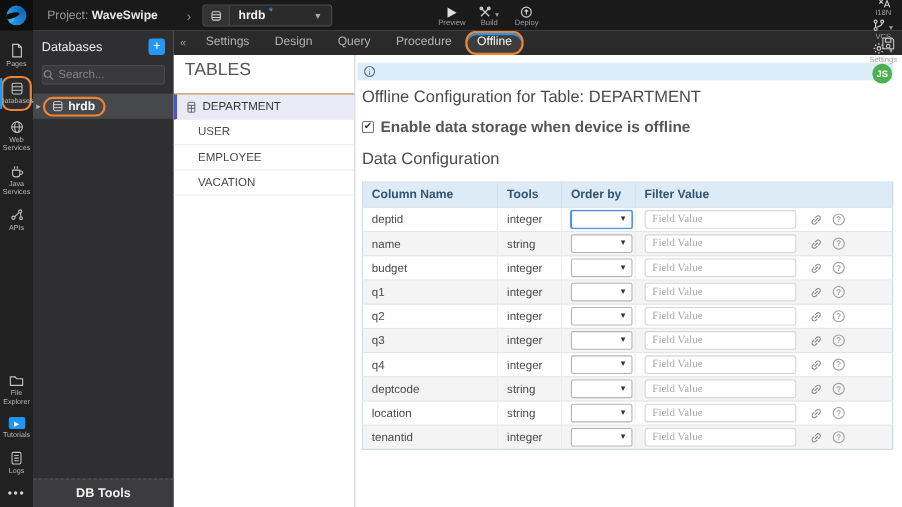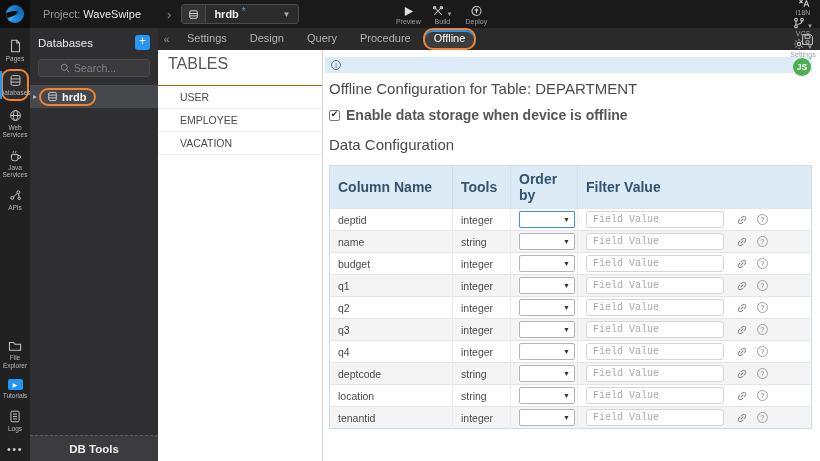--- a/index.html
+++ b/index.html
@@ -8,21 +8,21 @@
 
   
   .topbar { height:28px; background:#1a1a1a; display:flex; align-items:center; position:relative; }
   .logo-tile { width:30px; height:28px; background:#0e0e0e; display:flex; align-items:center; justify-content:center; flex:0 0 30px; }
   .logo-circle { width:18px; height:18px; border-radius:50%;
     background: conic-gradient(from 210deg, #3db1f2, #0d68b8 55%, #2a94dd);
     position:relative; overflow:hidden; }
   .logo-circle:after { content:""; position:absolute; left:-4px; top:7px; width:16px; height:5px;
     background:#0e0e0e; border-radius:50%; transform:rotate(-18deg); }
   .project-label { margin-left:13px; font-size:11px; color:#9a9a9a; white-space:nowrap; }
-  .project-label b { color:#e8e8e8; font-weight:normal; }
+  .project-label b { color:#e8e8e8; font-weight:bold; }
   .crumb-chevron { color:#8a8a8a; font-size:13px; margin:0 10px 0 26px; }
   .db-select { display:flex; align-items:center; height:20px; background:#2b2b2b;
     border:1px solid #4c4c4c; border-radius:3px; overflow:hidden; }
   .db-select .seg-icon { width:24px; height:100%; display:flex; align-items:center; justify-content:center;
     border-right:1px solid #4c4c4c; background:#333; }
   .db-select .seg-value { display:flex; align-items:center; gap:3px; padding:0 8px; width:92px; }
   .db-select .val { color:#f0f0f0; font-size:11px; font-weight:bold; }
   .db-select .dirty { color:#41a4f5; font-size:10px; margin-top:-5px; }
   .db-select .caret { margin-left:auto; color:#aaa; font-size:8px; }
   .top-actions { display:flex; margin-left:92px; }
@@ -54,21 +54,21 @@
   .tut-tile { width:15px; height:11px; background:#2196f3; border-radius:2px; display:flex; align-items:center; justify-content:center; }
   .tut-tile span { color:#fff; font-size:6px; }
 
   
   .db-panel { width:128px; background:#2f2f31; flex:0 0 128px; display:flex; flex-direction:column; }
   .db-panel-header { display:flex; align-items:center; padding:7px 8px 5px; }
   .db-panel-title { color:#ececec; font-size:11.5px; }
   .add-btn { margin-left:auto; width:15px; height:15px; background:#2797f3; border-radius:3px;
     color:#fff; font-size:12px; line-height:13px; text-align:center; cursor:pointer; }
   .search-box { margin:4px 8px 8px; height:18px; background:#3a3a3c; border:1px solid #4a4a4a;
-    border-radius:3px; display:flex; align-items:center; padding:0 21px; gap:4px; }
+    border-radius:3px; display:flex; align-items:center; padding:0 0; gap:4px; }
   .search-box svg { stroke:#8a8a8a; fill:none; stroke-width:1.4; flex:0 0 auto; }
   .search-box input { background:transparent; border:none; outline:none; color:#cfcfcf;
     font-size:10.5px; width:100%; font-family:"Liberation Sans",sans-serif; }
   .search-box input::placeholder { color:#828282; }
   .db-item-row { height:23px; background:#46484c; display:flex; align-items:center; padding-left:3px; cursor:pointer; }
   .db-item-row .tri { color:#b5b5b5; font-size:8px; margin-right:2px; }
   .db-item-annot { display:inline-flex; align-items:center; gap:4px; border:2px solid #ee8434;
     border-radius:11px; padding:1px 8px 1px 6px; }
   .db-item-annot svg { stroke:#e0e0e0; fill:none; stroke-width:1.2; }
   .db-item-label { color:#fafafa; font-size:11px; font-weight:bold; }
@@ -113,36 +113,36 @@
   .radio-row { display:flex; align-items:center; gap:26px; margin:9px 0 0 4px; }
   .radio-opt { display:flex; align-items:center; gap:6px; cursor:pointer; }
   .radio { width:11px; height:11px; border-radius:50%; border:1px solid #666; background:#fff;
     display:inline-flex; align-items:center; justify-content:center; }
   .radio.checked:after { content:""; width:5px; height:5px; border-radius:50%; background:#444; }
   .radio.unchecked { border-color:#999; background:#eee; }
 
   
   table.offline { border-collapse:collapse; width:483px; margin:12px 0 0 4px;
     border:1px solid #c9dcea; table-layout:fixed; }
-  table.offline th { background:#dcebf6; color:#33536e; font-size:14px; font-weight:bold;
+  table.offline th { background:#dcebf6; color:#33536e; font-size:11px; font-weight:bold;
     text-align:left; padding:5px 8px; border-right:1px solid #cfe0ee; }
   table.offline col.c1 { width:123px; } table.offline col.c2 { width:58px; }
   table.offline col.c3 { width:67px; } table.offline col.c4 { width:auto; }
   table.offline td { font-size:10.5px; color:#4a4a4a; padding:2px 8px; height:22px;
     border-top:1px solid #e4e4e4; border-right:1px solid #ececec; }
   table.offline td:last-child, table.offline th:last-child { border-right:none; }
   table.offline tr:nth-child(even) td { background:#f4f4f4; }
   .select { width:56px; height:17px; background:#fff; border:1px solid #b5b5b5; border-radius:2px;
     position:relative; cursor:pointer; }
   .select .caret { position:absolute; right:4px; top:4px; font-size:7px; color:#333; line-height:1; }
   .select.focused { border:1px solid #4a90e2; box-shadow:0 0 1px #4a90e2; }
   .filter-cell { white-space:nowrap; }
   .field-input { width:138px; height:17px; border:1px solid #d5d5d5; border-radius:3px;
     font-size:10px; padding:0 6px; color:#555; outline:none; vertical-align:middle;
-    font-family:Liberation Mono, monospace; background:#fff; }
+    font-family:Liberation Serif, serif; background:#fff; }
   .field-input::placeholder { color:#a9a9a9; }
   .link-ic { display:inline-flex; margin-left:9px; vertical-align:middle; cursor:pointer; }
   .link-ic svg { fill:#888; transform:rotate(-45deg); }
   .q-ic { display:inline-flex; width:11px; height:11px; border:1px solid #9e9e9e; border-radius:50%;
     align-items:center; justify-content:center; font-size:7.5px; color:#888;
     margin-left:6px; vertical-align:middle; cursor:pointer; }
 </style>
 </head>
 <body>
 
@@ -363,20 +363,29 @@
             <rect x="5" y="2.5" width="6" height="4"></rect>
             <circle cx="8" cy="11" r="2"></circle>
           </svg>
       </span>
     </div>
 
     <div class="main-body">
 
       <div class="tables-panel">
         <div class="tables-header">TABLES</div>
+        <div class="table-item selected">
+          <svg width="10" height="11" viewBox="0 0 14 16">
+              <rect x="2.5" y="1.5" width="9" height="13" rx="1"></rect>
+              <line x1="2.5" y1="5.5" x2="11.5" y2="5.5"></line>
+              <line x1="2.5" y1="9.5" x2="11.5" y2="9.5"></line>
+              <line x1="7" y1="5.5" x2="7" y2="14.5"></line>
+            </svg>
+          <span>DEPARTMENT</span>
+        </div>
         <div class="table-item">
           <span>USER</span>
         </div>
         <div class="table-item">
           <span>EMPLOYEE</span>
         </div>
         <div class="table-item">
           <span>VACATION</span>
         </div>
       </div>

